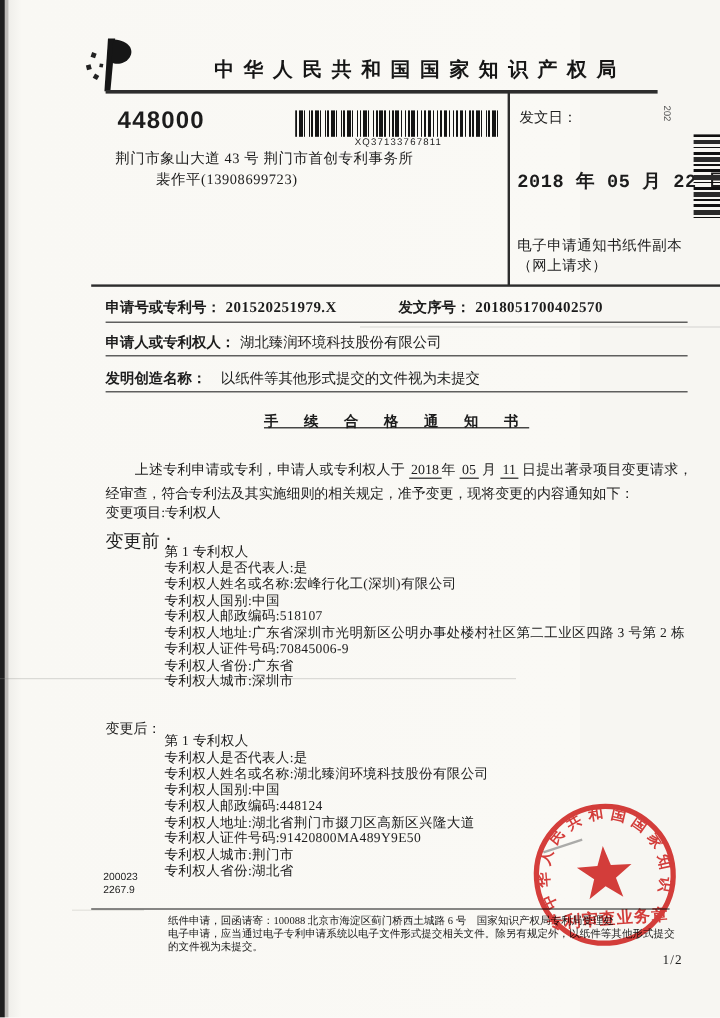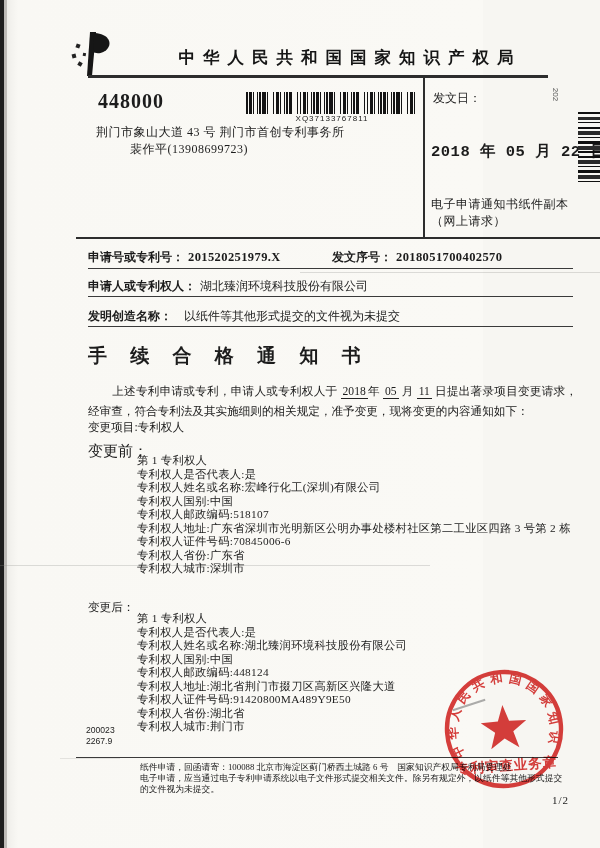--- a/index.html
+++ b/index.html
@@ -25,21 +25,21 @@
   .logo{left:70px;top:28px;width:46px;height:52px;}
   .agency{
     left:140px;top:47px;width:420px;text-align:center;
     font-family:"Liberation Sans","DejaVu Sans",sans-serif;
     font-weight:bold;font-size:16.5px;letter-spacing:8px;color:#161616;white-space:nowrap;
   }
   .header-rule{left:88px;top:75px;width:460px;height:2.5px;background:#2d2d2d;}
   .vline-datebox{left:423px;top:77px;width:1.5px;height:161px;background:#2d2d2d;}
   .hline-238{left:76px;top:237px;width:524px;height:1.6px;background:#2d2d2d;}
   
-  .postal{left:98px;top:90px;font-size:20px;font-weight:bold;letter-spacing:1px;font-family:Liberation Serif, serif;}
+  .postal{left:98px;top:90px;font-size:20px;font-weight:bold;letter-spacing:1px;font-family:Liberation Sans, sans-serif;}
   .barcode-h{
     left:246px;top:92px;width:172px;height:22px;
     background:repeating-linear-gradient(90deg,
       #141414 0 1.6px, transparent 1.6px 3.1px,
       #141414 3.1px 6.2px, transparent 6.2px 7.4px,
       #141414 7.4px 8.3px, transparent 8.3px 11.2px,
       #141414 11.2px 12.1px, transparent 12.1px 13.4px);
   }
   .barcode-h-label{left:246px;top:114px;width:172px;text-align:center;font-size:8px;letter-spacing:1px;color:#222;font-family:"Liberation Sans","DejaVu Sans",sans-serif;}
   .addr-line1{left:96px;top:124px;font-size:12px;letter-spacing:.5px;}
@@ -66,23 +66,23 @@
   .frm-val-b{font-size:12.5px;font-weight:bold;font-family:"Liberation Serif","DejaVu Serif",serif;letter-spacing:.4px;}
   .row-app{left:88px;top:247px;white-space:nowrap;}
   .row-serial{left:332px;top:247px;white-space:nowrap;}
   .row-applicant{left:88px;top:276px;white-space:nowrap;}
   .row-invention{left:88px;top:306px;white-space:nowrap;}
   .sep1{left:88px;top:268px;width:485px;height:1.3px;background:#3a3a3a;}
   .sep2{left:88px;top:296px;width:485px;height:1.3px;background:#3a3a3a;}
   .sep3{left:88px;top:326px;width:485px;height:1.3px;background:#3a3a3a;}
   
   .notice-title{
-    left:88px;top:343px;width:485px;
+    left:88px;top:343px;width:485px;text-align:center;
     font-family:"Liberation Sans","DejaVu Sans",sans-serif;
-    font-weight:bold;font-size:19px;letter-spacing:9px;white-space:nowrap;
+    font-weight:bold;font-size:12px;letter-spacing:9px;white-space:nowrap;text-decoration:underline;
   }
   .body-para{left:88px;top:382px;width:489px;font-size:11.6px;line-height:19.5px;text-align:justify;}
   .body-para .indent{display:inline-block;width:24px;}
   .u{border-bottom:1px solid #222;padding:0 2px;}
   .change-item{left:88px;top:420px;font-size:11.6px;}
   .before-label{left:88px;top:442px;font-size:15px;}
   .after-label{left:88px;top:600px;font-size:11.6px;}
   .detail-rows{font-size:11.3px;line-height:13.5px;letter-spacing:.3px;white-space:nowrap;}
   .rows-before{left:137px;top:454px;}
   .rows-after{left:137px;top:612px;}
@@ -159,37 +159,37 @@
   <div class="abs change-item">变更项目:专利权人</div>
   <div class="abs before-label">变更前：</div>
 
   <div class="abs detail-rows rows-before">
     <div>第 1 专利权人</div>
     <div>专利权人是否代表人:是</div>
     <div>专利权人姓名或名称:宏峰行化工(深圳)有限公司</div>
     <div>专利权人国别:中国</div>
     <div>专利权人邮政编码:518107</div>
     <div>专利权人地址:广东省深圳市光明新区公明办事处楼村社区第二工业区四路 3 号第 2 栋</div>
-    <div>专利权人证件号码:70845006-6</div>
+    <div>专利权人证件号码:70845006-9</div>
     <div>专利权人省份:广东省</div>
     <div>专利权人城市:深圳市</div>
   </div>
 
   <div class="abs after-label">变更后：</div>
 
   <div class="abs detail-rows rows-after">
     <div>第 1 专利权人</div>
     <div>专利权人是否代表人:是</div>
     <div>专利权人姓名或名称:湖北臻润环境科技股份有限公司</div>
     <div>专利权人国别:中国</div>
     <div>专利权人邮政编码:448124</div>
     <div>专利权人地址:湖北省荆门市掇刀区高新区兴隆大道</div>
     <div>专利权人证件号码:91420800MA489Y9E50</div>
+    <div>专利权人城市:荆门市</div>
     <div>专利权人省份:湖北省</div>
-    <div>专利权人城市:荆门市</div>
   </div>
 
   <div class="abs footer-rule"></div>
   <div class="abs footer-codes">
     <div>200023</div>
     <div>2267.9</div>
   </div>
   <div class="abs footer-text">
     <div>纸件申请，回函请寄：100088 北京市海淀区蓟门桥西土城路 6 号　国家知识产权局专利局受理处</div>
     <div>电子申请，应当通过电子专利申请系统以电子文件形式提交相关文件。除另有规定外，以纸件等其他形式提交的文件视为未提交。</div>

